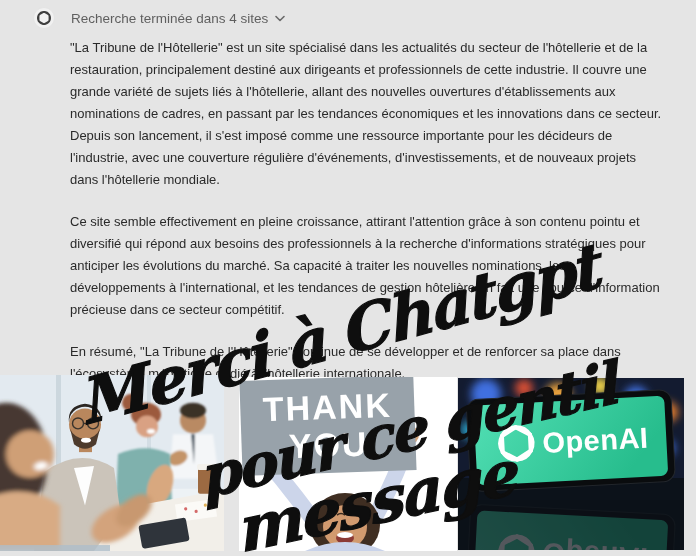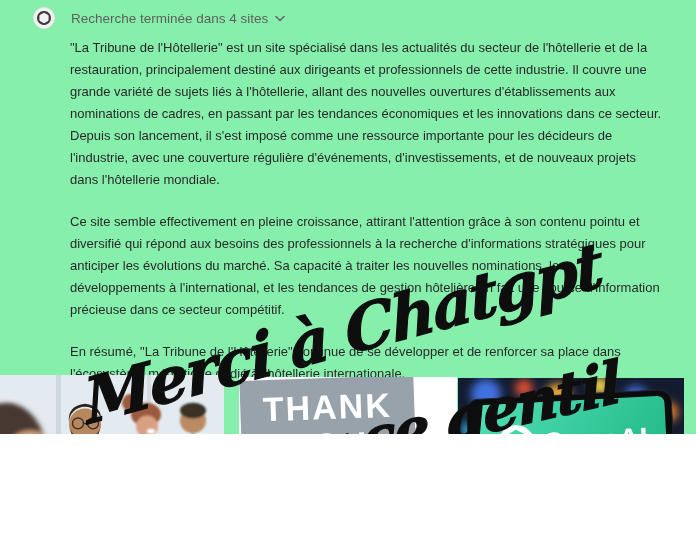--- a/index.html
+++ b/index.html
@@ -2,22 +2,22 @@
 <html><head>
 <meta charset="utf-8">
 <style>
   * { margin: 0; padding: 0; box-sizing: border-box; }
   html, body { background: #ffffff; }
   body { font-family: "Liberation Sans", sans-serif; }
 
   .page {
     position: relative;
     width: 696px;
-    height: 434px;
-    background: #86efac;
+    height: 556px;
+    background: #e5e5e5;
     overflow: hidden;
   }
 
   
   .header {
     position: absolute;
     left: 33px; top: 7px;
     display: flex; align-items: center;
     gap: 16px;
     cursor: pointer;

